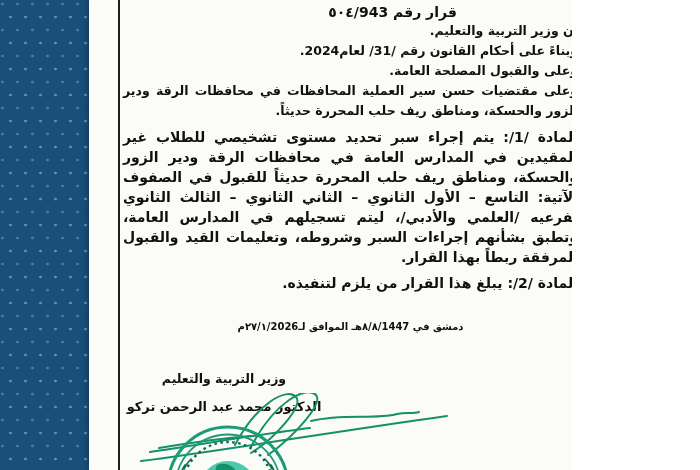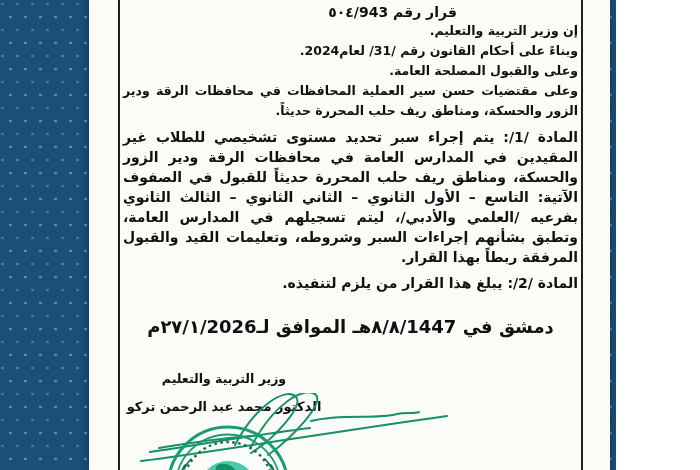--- a/index.html
+++ b/index.html
@@ -5,42 +5,41 @@
   html,body{margin:0;padding:0;}
   .canvas{
     position:relative;width:572px;height:470px;overflow:hidden;
     background-color:#1a4f7a;
     background-image:
       radial-gradient(circle, rgba(145,190,220,.55) 1.1px, transparent 1.7px),
       radial-gradient(circle, rgba(145,190,220,.38) 1.1px, transparent 1.7px);
     background-size:15px 26px,15px 26px;
     background-position:3px 4px,10px 17px;
     font-family:"DejaVu Sans",sans-serif;
-    padding-left:44px;
   }
   .paper{
     position:absolute;left:89px;top:0;width:521px;height:470px;
     background:#fbfbf7;overflow:hidden;
     box-shadow:0 0 8px rgba(0,0,0,.40);
   }
   .frame{
     position:absolute;top:-4px;bottom:-4px;left:29px;right:27px;
     border-left:2px solid #1f1f1f;border-right:2px solid #1f1f1f;
   }
   .content{
     position:absolute;top:0;left:34px;right:32px;
     direction:rtl;color:#101010;font-weight:700;
   }
   .title{margin-top:3px;font-size:14px;line-height:18px;text-align:center;transform:translateX(42px);}
   .preamble{margin-top:0;}
   .preamble p{margin:0;font-size:12.5px;line-height:20px;text-align:justify;}
   .heading{margin-top:2px;font-size:13px;line-height:20px;text-align:center;transform:translateX(14px);}
   .article{margin:6px 0 0;font-size:14px;line-height:20px;text-align:justify;}
   .article2{text-align:right;}
-  .dateline{margin-top:24px;font-size:18px;line-height:20px;text-align:center;}
+  .dateline{margin-top:24px;font-size:10px;line-height:20px;text-align:center;}
   .signature{margin-top:32px;width:210px;margin-right:auto;margin-left:-4px;text-align:center;}
   .sig-title{font-size:12.5px;line-height:20px;}
   .sig-name{margin-top:8px;font-size:13px;line-height:20px;}
   .stamp{position:absolute;left:50px;top:393px;}
 </style>
 </head>
 <body>
 
 <div class="canvas">
   <div class="paper">

